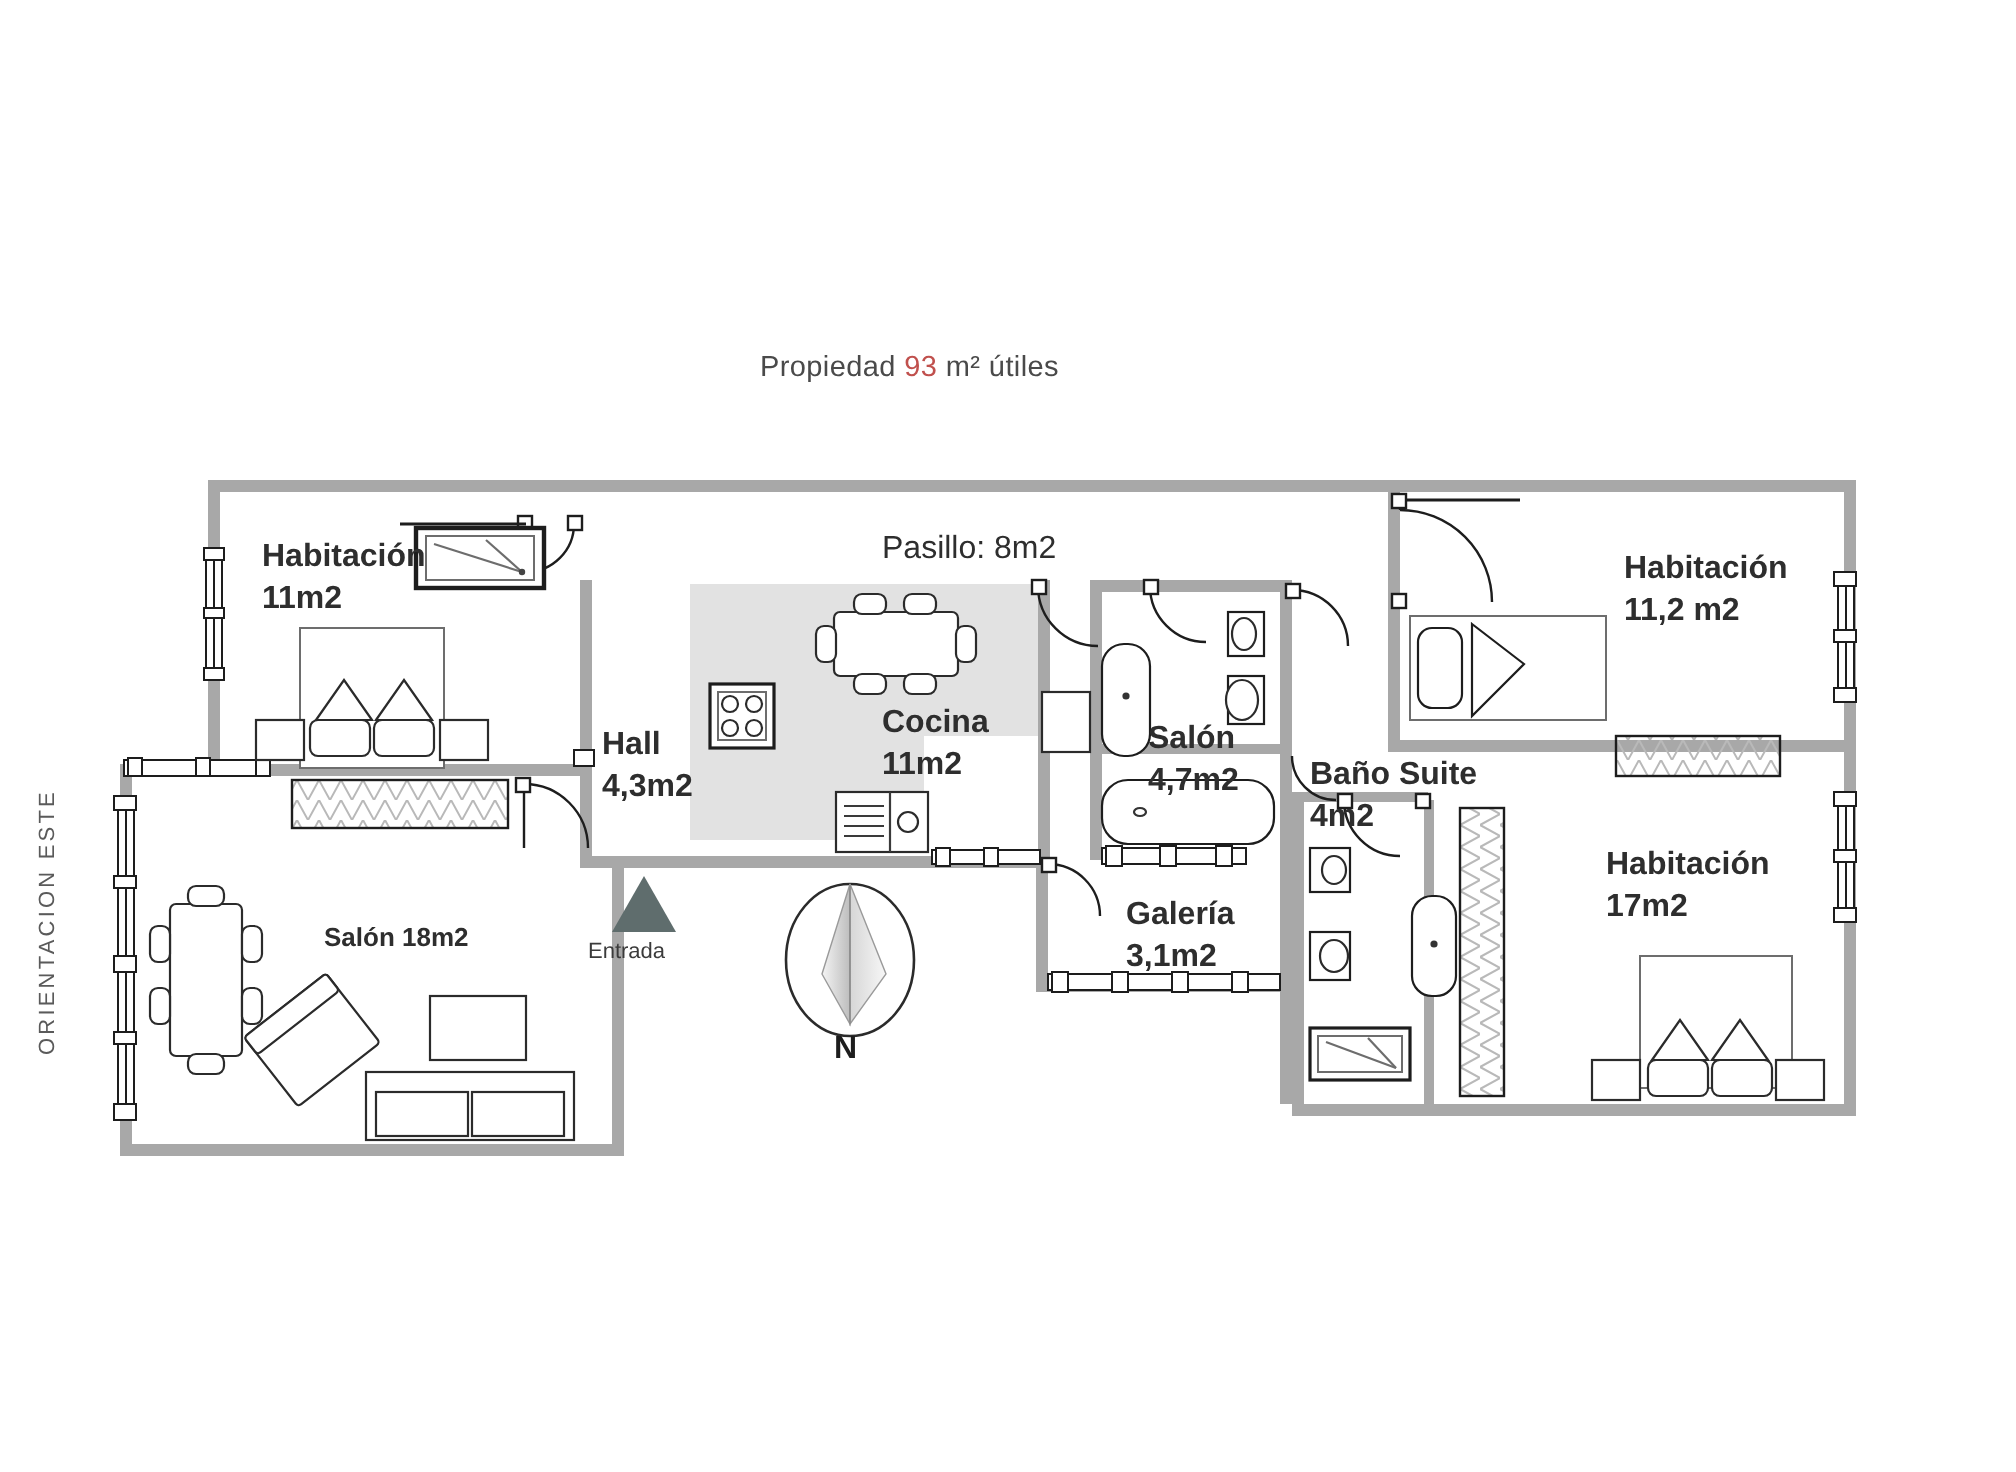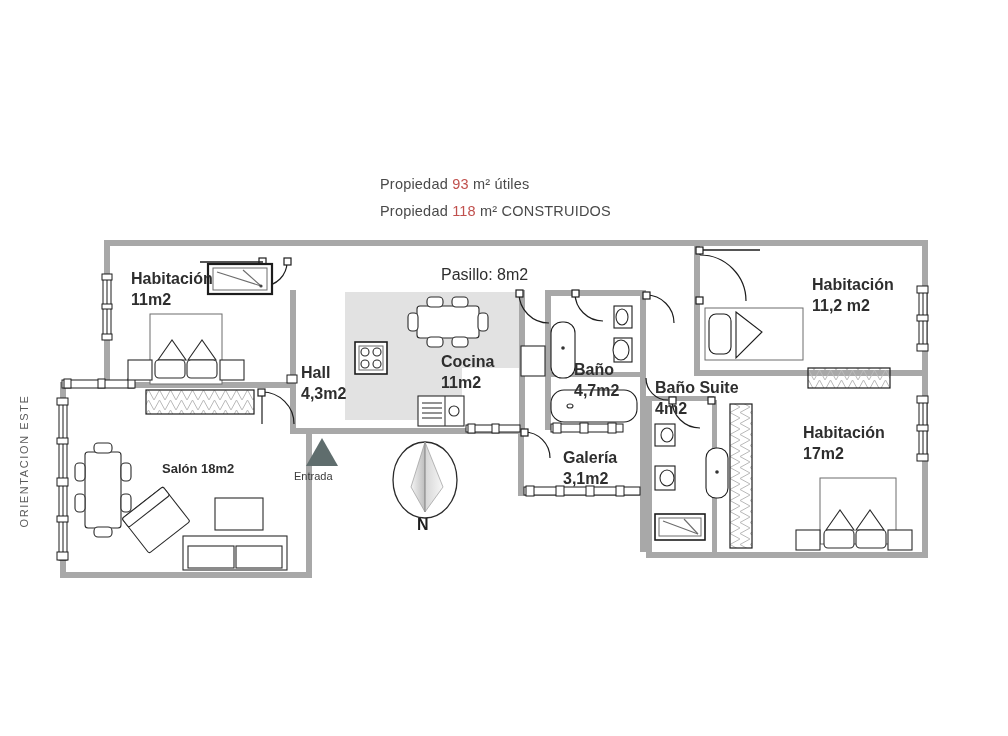--- a/index.html
+++ b/index.html
@@ -33,23 +33,20 @@
 </style>
 </head>
 <body>
 
 <div id="stage">
 
   <div class="hdr">
     <div class="line">
       <span>Propiedad </span><span class="num">93</span><span> m² útiles</span>
     </div>
-    <div class="line">
-      <span>Propiedad </span><span class="num">118</span><span> m² CONSTRUIDOS</span>
-    </div>
   </div>
 
   <div class="orient">ORIENTACION ESTE</div>
 
   <svg width="1008" height="736" viewBox="0 0 1008 736">
     <defs>
 
       <pattern id="zig" width="11" height="10" patternUnits="userSpaceOnUse">
         <path d="M0,10 L5.5,0 L11,10" fill="none" stroke="#b9b9b9" stroke-width="1"></path>
       </pattern>
@@ -386,21 +383,21 @@
   <div class="rlbl" style="left:441px;top:264px">
     <span>Pasillo: 8m2</span>
   </div>
 
   <div class="rlbl b" style="left:441px;top:351px;text-align:left">
     <span>Cocina</span><br>
     <span>11m2</span>
   </div>
 
   <div class="rlbl b" style="left:574px;top:359px">
-    <span>Baño</span><br>
+    <span>Salón</span><br>
     <span>4,7m2</span>
   </div>
 
   <div class="rlbl b" style="left:655px;top:377px">
     <span>Baño Suite</span><br>
     <span>4m2</span>
   </div>
 
   <div class="rlbl b" style="left:563px;top:447px">
     <span>Galería</span><br>

